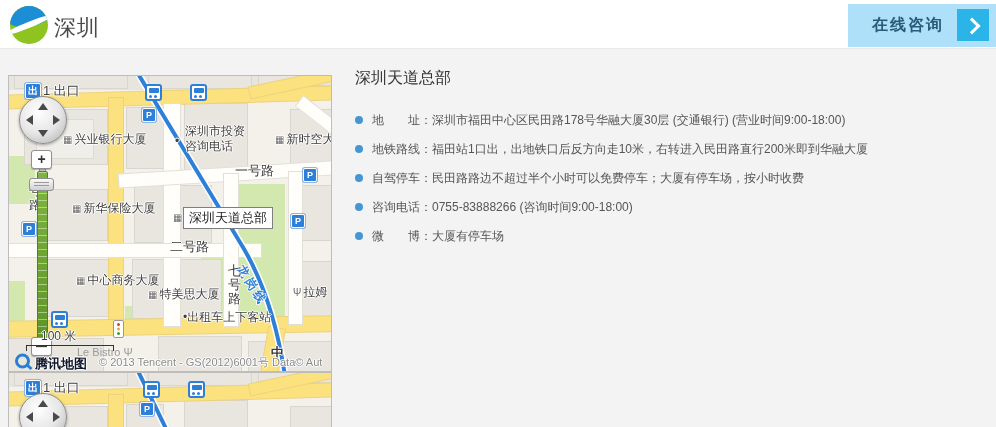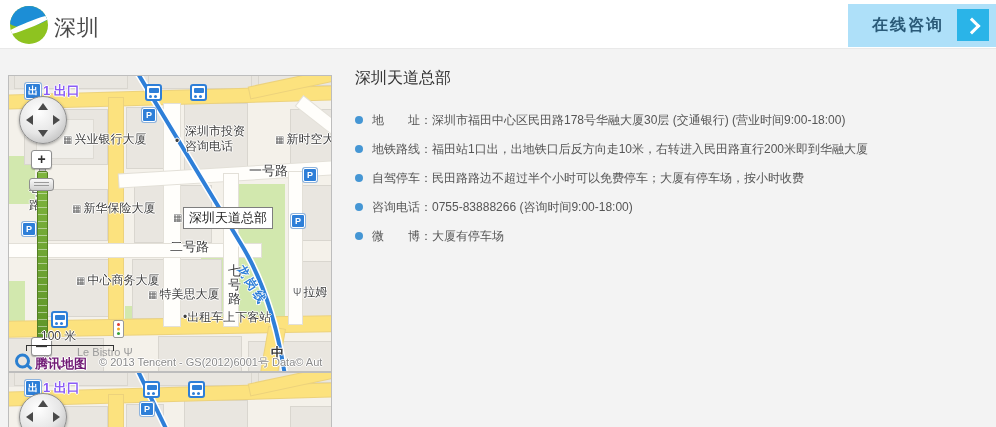--- a/index.html
+++ b/index.html
@@ -54,21 +54,21 @@
       background:#2e7fd8;border-radius:1px;}
   .bus::after{content:"";position:absolute;left:2px;top:8.5px;width:3px;height:3px;
       background:#2e7fd8;border-radius:50%;box-shadow:5px 0 0 #2e7fd8;}
   .pk{width:12px;height:12px;background:#2e7fd8;border:1px solid #fff;border-radius:2px;
       color:#fff;font-size:9px;line-height:12px;font-weight:bold;text-align:center;
       box-shadow:0 0 0 1px #8fb4dd;}
   .exit{display:flex;align-items:center;}
   .exit .sq{width:14px;height:14px;background:#2e7fd8;border:1px solid #fff;border-radius:2px;
       color:#fff;font-size:10px;line-height:14px;font-weight:bold;text-align:center;margin-right:2px;
       box-shadow:0 0 0 1px #8fb4dd;}
-  .exit .tx{font-size:13px;font-weight:bold;color:#8b5cf6;
+  .exit .tx{font-size:13px;font-weight:normal;color:#404040;
       text-shadow:-1px 0 #fff,1px 0 #fff,0 -1px #fff,0 1px #fff;}
   .tl{width:9px;height:16px;background:#fff;border:1px solid #999;border-radius:2px;}
   .tl i{position:absolute;left:2.5px;top:2px;width:3px;height:3px;border-radius:50%;
       background:#e03c31;box-shadow:0 4.5px 0 #f5a623,0 9px 0 #3ba13b;}
   .pan{width:46px;height:46px;border-radius:50%;border:1px solid #8f8f8f;
       background:radial-gradient(circle at 40% 33%,#ffffff,#e6e6e6 52%,#bcbcbc 88%,#9c9c9c);
       box-shadow:0 1px 3px rgba(0,0,0,.35);cursor:pointer;}
   .pan b{position:absolute;width:0;height:0;border:5px solid transparent;cursor:pointer;}
   .pan .up{left:50%;top:6px;margin-left:-5px;border-top:0;border-bottom:7px solid #4a4a4a;}
   .pan .dn{left:50%;bottom:6px;margin-left:-5px;border-bottom:0;border-top:7px solid #4a4a4a;}
@@ -77,21 +77,21 @@
   .zbtn{width:19px;height:17px;background:#fff;border:1px solid #8f8f8f;border-radius:3px;
       font-size:14px;font-weight:bold;line-height:16px;text-align:center;color:#333;
       box-shadow:0 1px 1px rgba(0,0,0,.25);cursor:pointer;}
   .ztrack{width:9px;background:repeating-linear-gradient(to bottom,rgba(255,255,255,.45) 0 1px,rgba(0,0,0,0) 1px 7px),
       linear-gradient(#7fb53e,#5d9427);border:1px solid #547f22;border-radius:2px;cursor:pointer;}
   .zhandle{width:23px;height:11px;background:linear-gradient(#fafafa,#d0d0d0);
       border:1px solid #8f8f8f;border-radius:3px;cursor:grab;}
   .zhandle::before{content:"";position:absolute;left:4px;right:4px;top:3px;height:5px;
       background:repeating-linear-gradient(to bottom,#9a9a9a 0 1px,rgba(0,0,0,0) 1px 3px);}
   .scalebar{height:5px;border-left:1px solid #333;border-right:1px solid #333;border-top:1px solid #333;}
-  .brandtx{font-size:13px;font-weight:bold;color:#701a75;
+  .brandtx{font-size:13px;font-weight:bold;color:#0f172a;
       text-shadow:-1px 0 #fff,1px 0 #fff,0 -1px #fff,0 1px #fff;}
   .copyr{font-size:11px;color:#8a8a8a;white-space:nowrap;
       text-shadow:-1px 0 #fff,1px 0 #fff,0 -1px #fff,0 1px #fff;}
 </style>
 </head>
 <body>
 
 <div id="header" class="m">
   <div id="logo" class="m"></div>
   <div id="city" class="m">深圳</div>
@@ -156,21 +156,21 @@
   <svg class="m" style="left:0;top:0" width="322" height="295">
     <path d="M128,-4 L232,168 Q264,220 276,300" stroke="#ffffff" stroke-width="7" fill="none"></path>
     <path d="M128,-4 L232,168 Q264,220 276,300" stroke="#2e7fd8" stroke-width="4" fill="none"></path>
   </svg>
   <div class="m lline" style="left:238px;top:186px">龙岗线</div>
 
   <div class="m mlbl" style="left:54px;top:55px"><span class="bglyph">▦</span><span>兴业银行大厦</span></div>
   <div class="m mlbl" style="left:166px;top:58px">•</div>
   <div class="m mlbl" style="left:176px;top:48px;line-height:15px"><span>深圳市投资</span><br><span>咨询电话</span></div>
   <div class="m mlbl" style="left:266px;top:55px"><span class="bglyph">▦</span><span>新时空大</span></div>
-  <div class="m mlbl rlbl" style="left:240px;top:86px">一号路</div>
+  <div class="m mlbl rlbl" style="left:226px;top:86px">一号路</div>
   <div class="m mlbl" style="left:63px;top:124px"><span class="bglyph">▦</span><span>新华保险大厦</span></div>
   <div class="m mlbl bglyph" style="left:164px;top:136px">▦</div>
   <div class="m tip" style="left:174px;top:131px">深圳天道总部</div>
   <div class="m mlbl rlbl" style="left:161px;top:162px">二号路</div>
   <div class="m mlbl" style="left:67px;top:196px"><span class="bglyph">▦</span><span>中心商务大厦</span></div>
   <div class="m mlbl" style="left:139px;top:210px"><span class="bglyph">▦</span><span>特美思大厦</span></div>
   <div class="m mlbl rlbl vert" style="left:219px;top:188px">七号路</div>
   <div class="m mlbl vert" style="left:20px;top:108px;z-index:1">号路</div>
   <div class="m mlbl" style="left:284px;top:208px"><span class="bglyph">Ψ</span><span>拉姆</span></div>
   <div class="m mlbl" style="left:174px;top:233px"><span>•</span><span>出租车上下客站</span></div>

